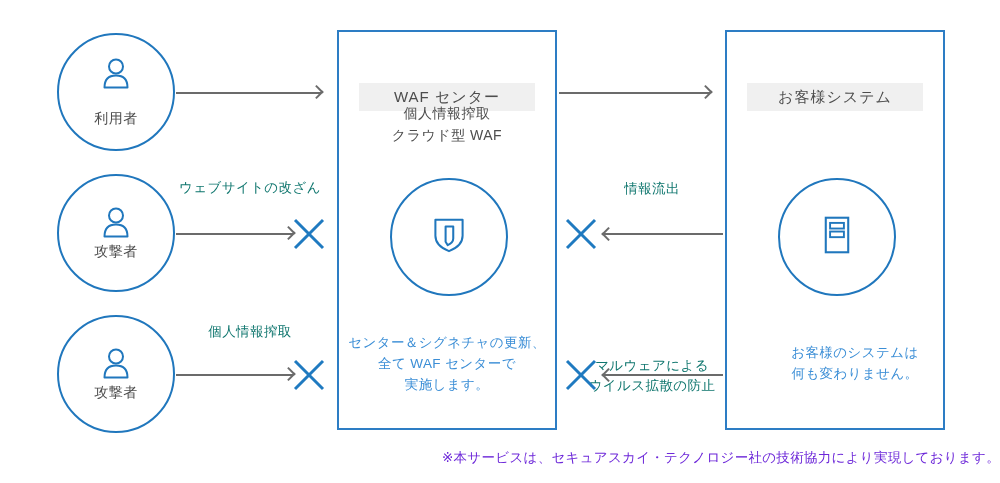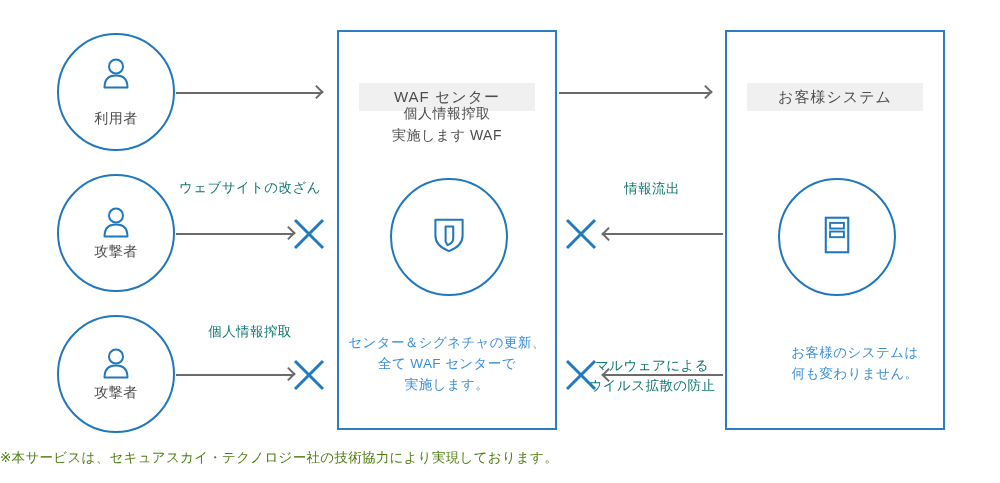--- a/index.html
+++ b/index.html
@@ -151,23 +151,23 @@
 
   
   .xmark { position: absolute; width: 34px; height: 34px; }
 
   
   .footnote {
     position: absolute;
     left: 0;
     right: 0;
     bottom: 16px;
-    text-align: left;
+    text-align: right;
     font-size: 13.5px;
-    color: #4d7c0f;
+    color: #6d28d9;
     letter-spacing: 0.3px;
     margin-top: 36px;
   }
 </style>
 </head>
 <body>
 
 <div id="stage">
 
   <div class="actor" style="left:57px; top:33px;gap:16px;">
@@ -197,21 +197,21 @@
         <path d="M5.5 31.5 C5.5 22.5 11 19.5 17 19.5 C23 19.5 28.5 22.5 28.5 31.5 Z" fill="none" stroke="#2077bd" stroke-width="2" stroke-linejoin="round"></path>
       </svg>
     </span>
     <span class="actor-label">攻撃者</span>
   </div>
 
   <div class="panel" style="left:337px; top:30px; width:220px; height:400px;">
     <div class="panel-header">WAF センター</div>
     <div class="panel-sub">
       <div>個人情報搾取</div>
-      <div>実施します WAF</div>
+      <div>クラウド型 WAF</div>
     </div>
     <div class="icon-circle" style="left:51px; top:146px;">
       <span>
         <svg viewBox="0 0 40 44" width="34" height="38" aria-hidden="true">
           <path d="M4 4 H36 V23 C36 32 28 38 20 41 C12 38 4 32 4 23 Z" fill="none" stroke="#2077bd" stroke-width="2.4" stroke-linejoin="round"></path>
           <path d="M16 12 H25 V26 C25 30 21.5 32.5 18.5 34 L16 30 Z" fill="none" stroke="#2077bd" stroke-width="2.4" stroke-linejoin="round"></path>
         </svg>
       </span>
     </div>
     <div class="panel-note" style="top:300px;">

